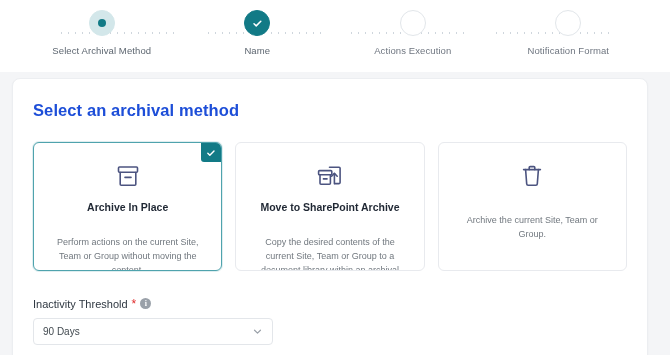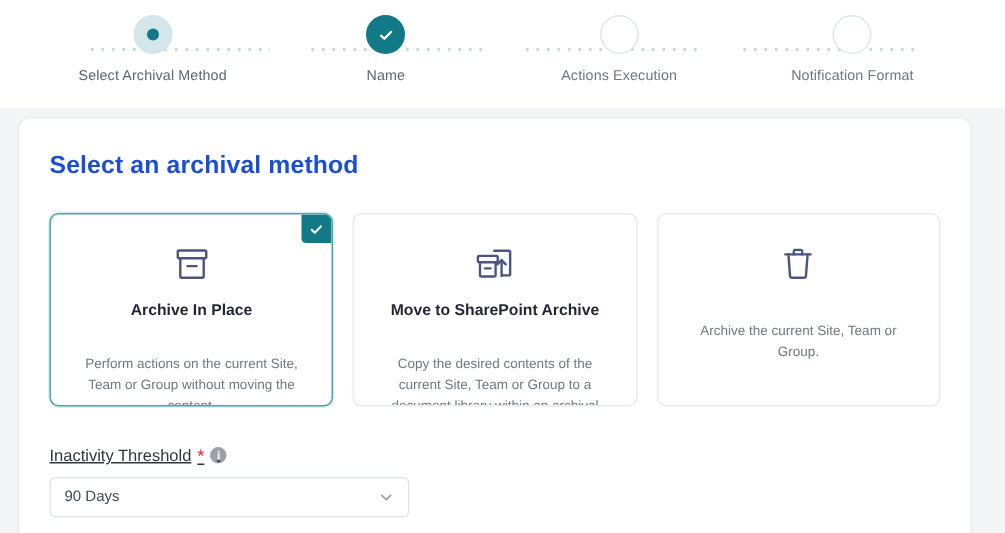--- a/index.html
+++ b/index.html
@@ -152,21 +152,20 @@
   }
 
   
   .field { margin-top: 27px; }
   .field-label {
     display: flex;
     align-items: flex-start;
     gap: 4px;
     font-size: 11px;
     color: #2e3741;
-    text-decoration: underline;
   }
   .req { color: #e02b2b; font-size: 12px; line-height: 1; }
   .info-icon {
     width: 11px; height: 11px;
     border-radius: 50%;
     background: #9aa1a9;
     color: #ffffff;
     font-size: 8px;
     font-weight: bold;
     font-family: "Liberation Serif", serif;

